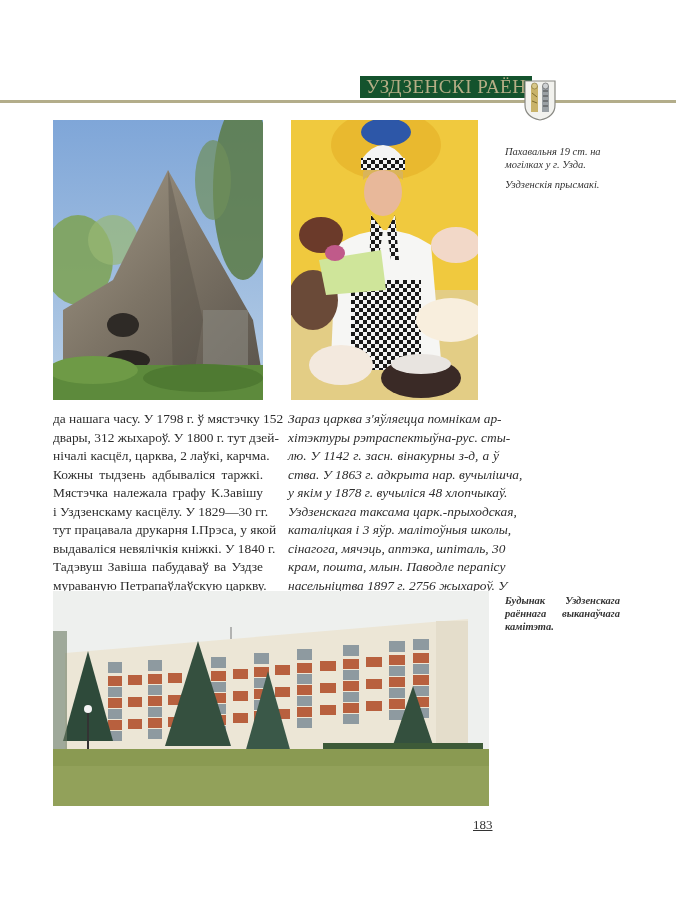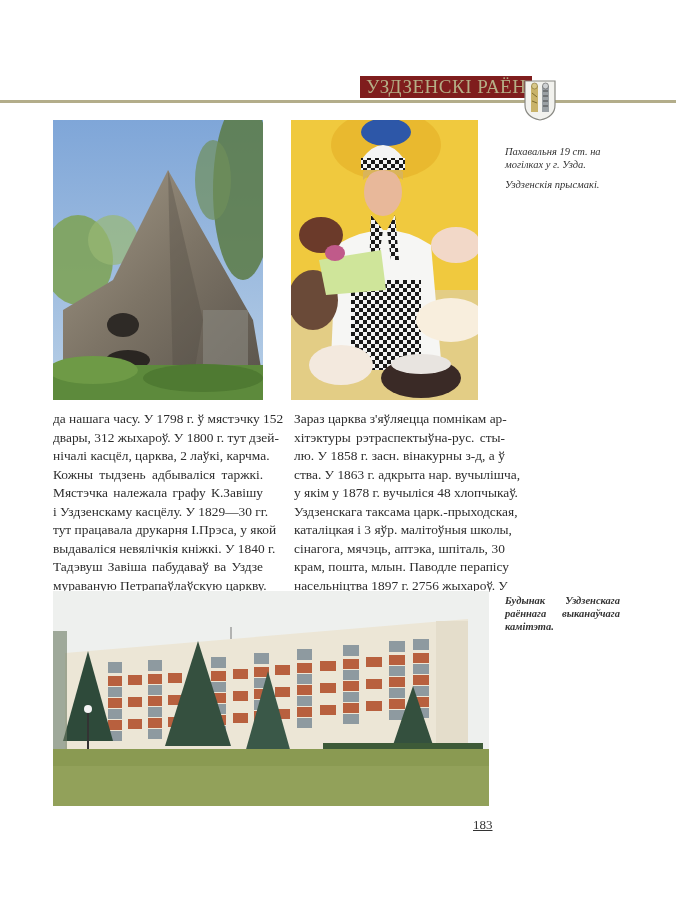--- a/index.html
+++ b/index.html
@@ -10,21 +10,21 @@
       color: #2a2a2a;
     }
     .header-rule {
       position: absolute; left: 0; top: 100px; width: 676px; height: 3px;
       background: #b3ad8a;
     }
     .header-title {
       position: absolute; left: 360px; top: 76px;
       font-size: 19px; letter-spacing: 0.5px; color: #b5ae86;
       font-family: "Liberation Serif", serif;
-      background: #7f1d1d; padding: 0 6px;
+      background: #14532d; padding: 0 6px;
     }
     .coat-of-arms {
       position: absolute; left: 523px; top: 79px; width: 34px; height: 42px;
     }
     .photo { position: absolute; overflow: hidden; }
     .photo svg { display: block; }
     #photo-ruin { left: 53px; top: 120px; width: 210px; height: 280px; }
     #photo-chef { left: 291px; top: 120px; width: 187px; height: 280px; }
     #photo-building { left: 53px; top: 591px; width: 436px; height: 215px; }
     .caption {
@@ -34,21 +34,21 @@
     #cap1 { top: 145px; }
     #cap2 { top: 178px; }
     #cap3 { top: 594px; text-align: justify; font-weight: bold; }
     .body-col {
       position: absolute; top: 410px; width: 210px;
       font-size: 13.4px; line-height: 18.5px; color: #2d2d2d;
       text-align: justify;
     }
     .body-col .ln { display: block; text-align: justify; text-align-last: justify; white-space: nowrap; }
     #col-left { left: 53px; }
-    #col-right { left: 294px; width: 211px; }
+    #col-right { left: 288px; width: 211px; font-style: italic; }
     .page-number {
       position: absolute; left: 473px; top: 817px; font-size: 13px; color: #333; text-decoration: underline;
     }
   </style>
 </head>
 <body>
 
 <div class="header-rule"></div>
 <div class="header-title">УЗДЗЕНСКІ РАЁН</div>
 
@@ -143,21 +143,21 @@
   <span class="ln">і Уздзенскаму касцёлу. У 1829—30 гг.</span>
   <span class="ln">тут працавала друкарня І.Прэса, у якой</span>
   <span class="ln">выдаваліся невялічкія кніжкі. У 1840 г.</span>
   <span class="ln">Тадэвуш Завіша пабудаваў ва Уздзе</span>
   <span class="ln">мураваную Петрапаўлаўскую царкву.</span>
 </div>
 
 <div class="body-col" id="col-right">
   <span class="ln">Зараз царква з'яўляецца помнікам ар-</span>
   <span class="ln">хітэктуры рэтраспектыўна-рус. сты-</span>
-  <span class="ln">лю. У 1858 г. засн. вінакурны з-д, а ў</span>
+  <span class="ln">лю. У 1142 г. засн. вінакурны з-д, а ў</span>
   <span class="ln">ства. У 1863 г. адкрыта нар. вучылішча,</span>
   <span class="ln">у якім у 1878 г. вучыліся 48 хлопчыкаў.</span>
   <span class="ln">Уздзенскага таксама царк.-прыходская,</span>
   <span class="ln">каталіцкая і 3 яўр. малітоўныя школы,</span>
   <span class="ln">сінагога, мячэць, аптэка, шпіталь, 30</span>
   <span class="ln">крам, пошта, млын. Паводле перапісу</span>
   <span class="ln">насельніцтва 1897 г. 2756 жыхароў. У</span>
 </div>
 
 <div class="photo" id="photo-building">

